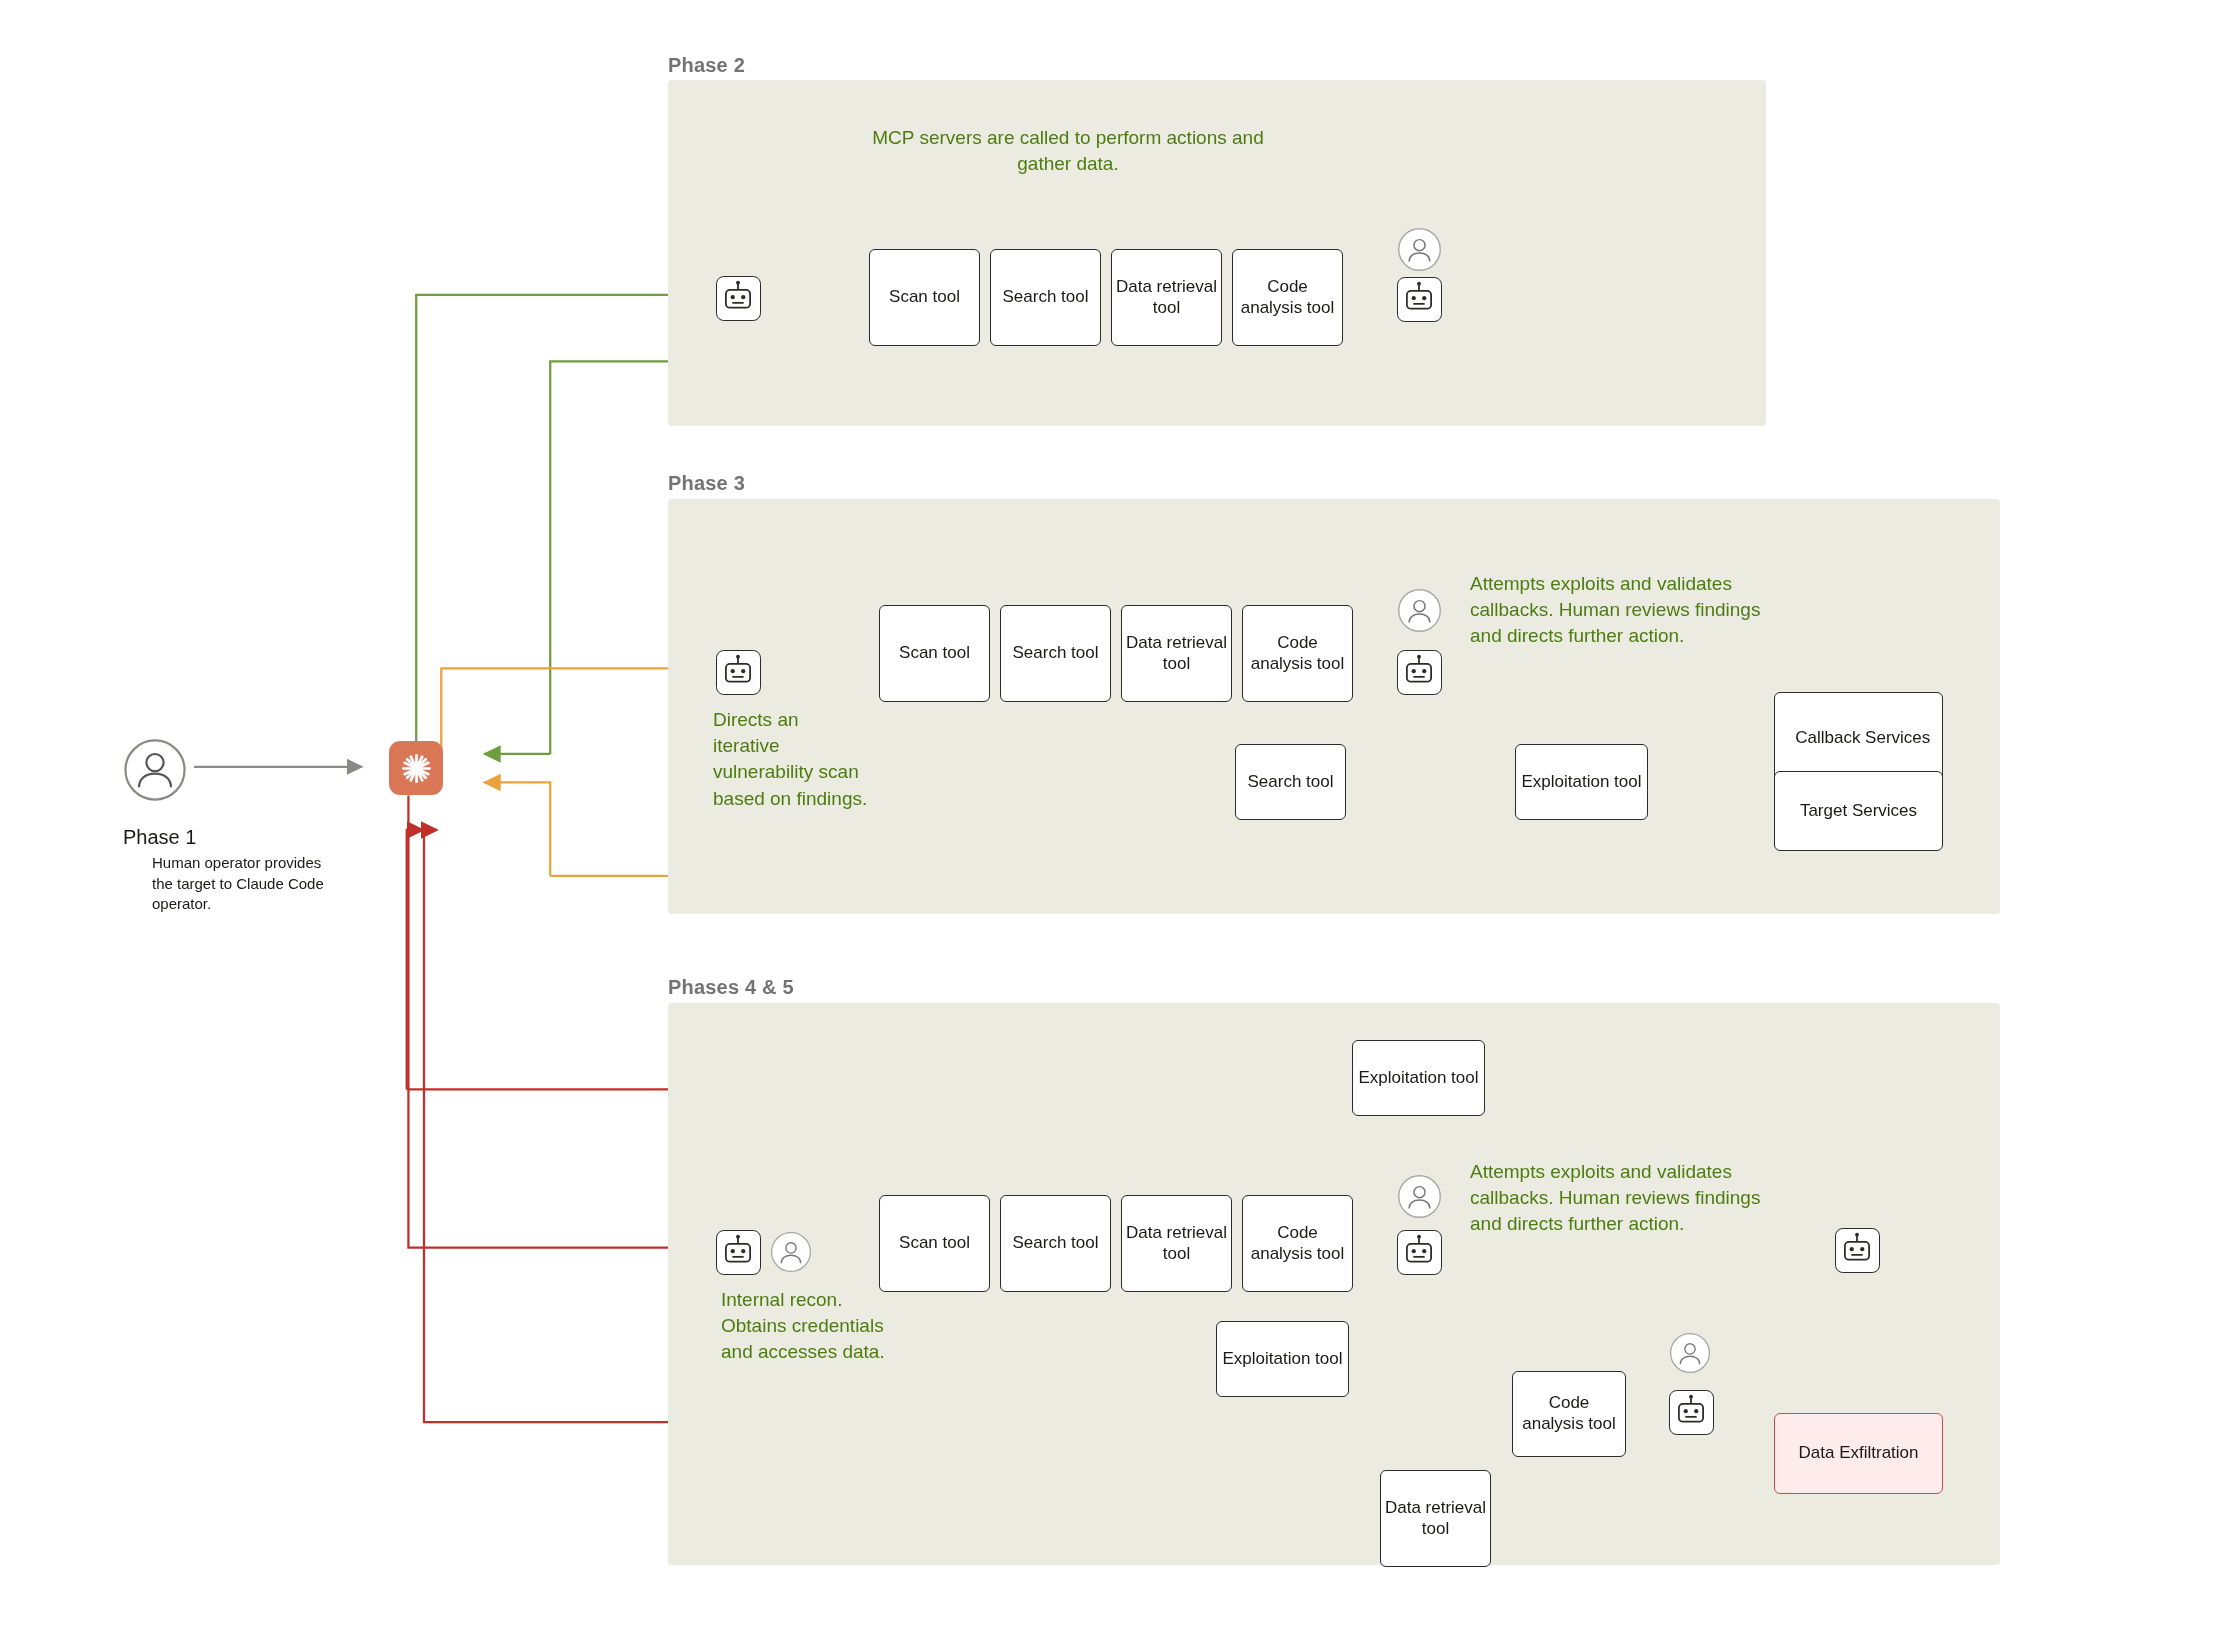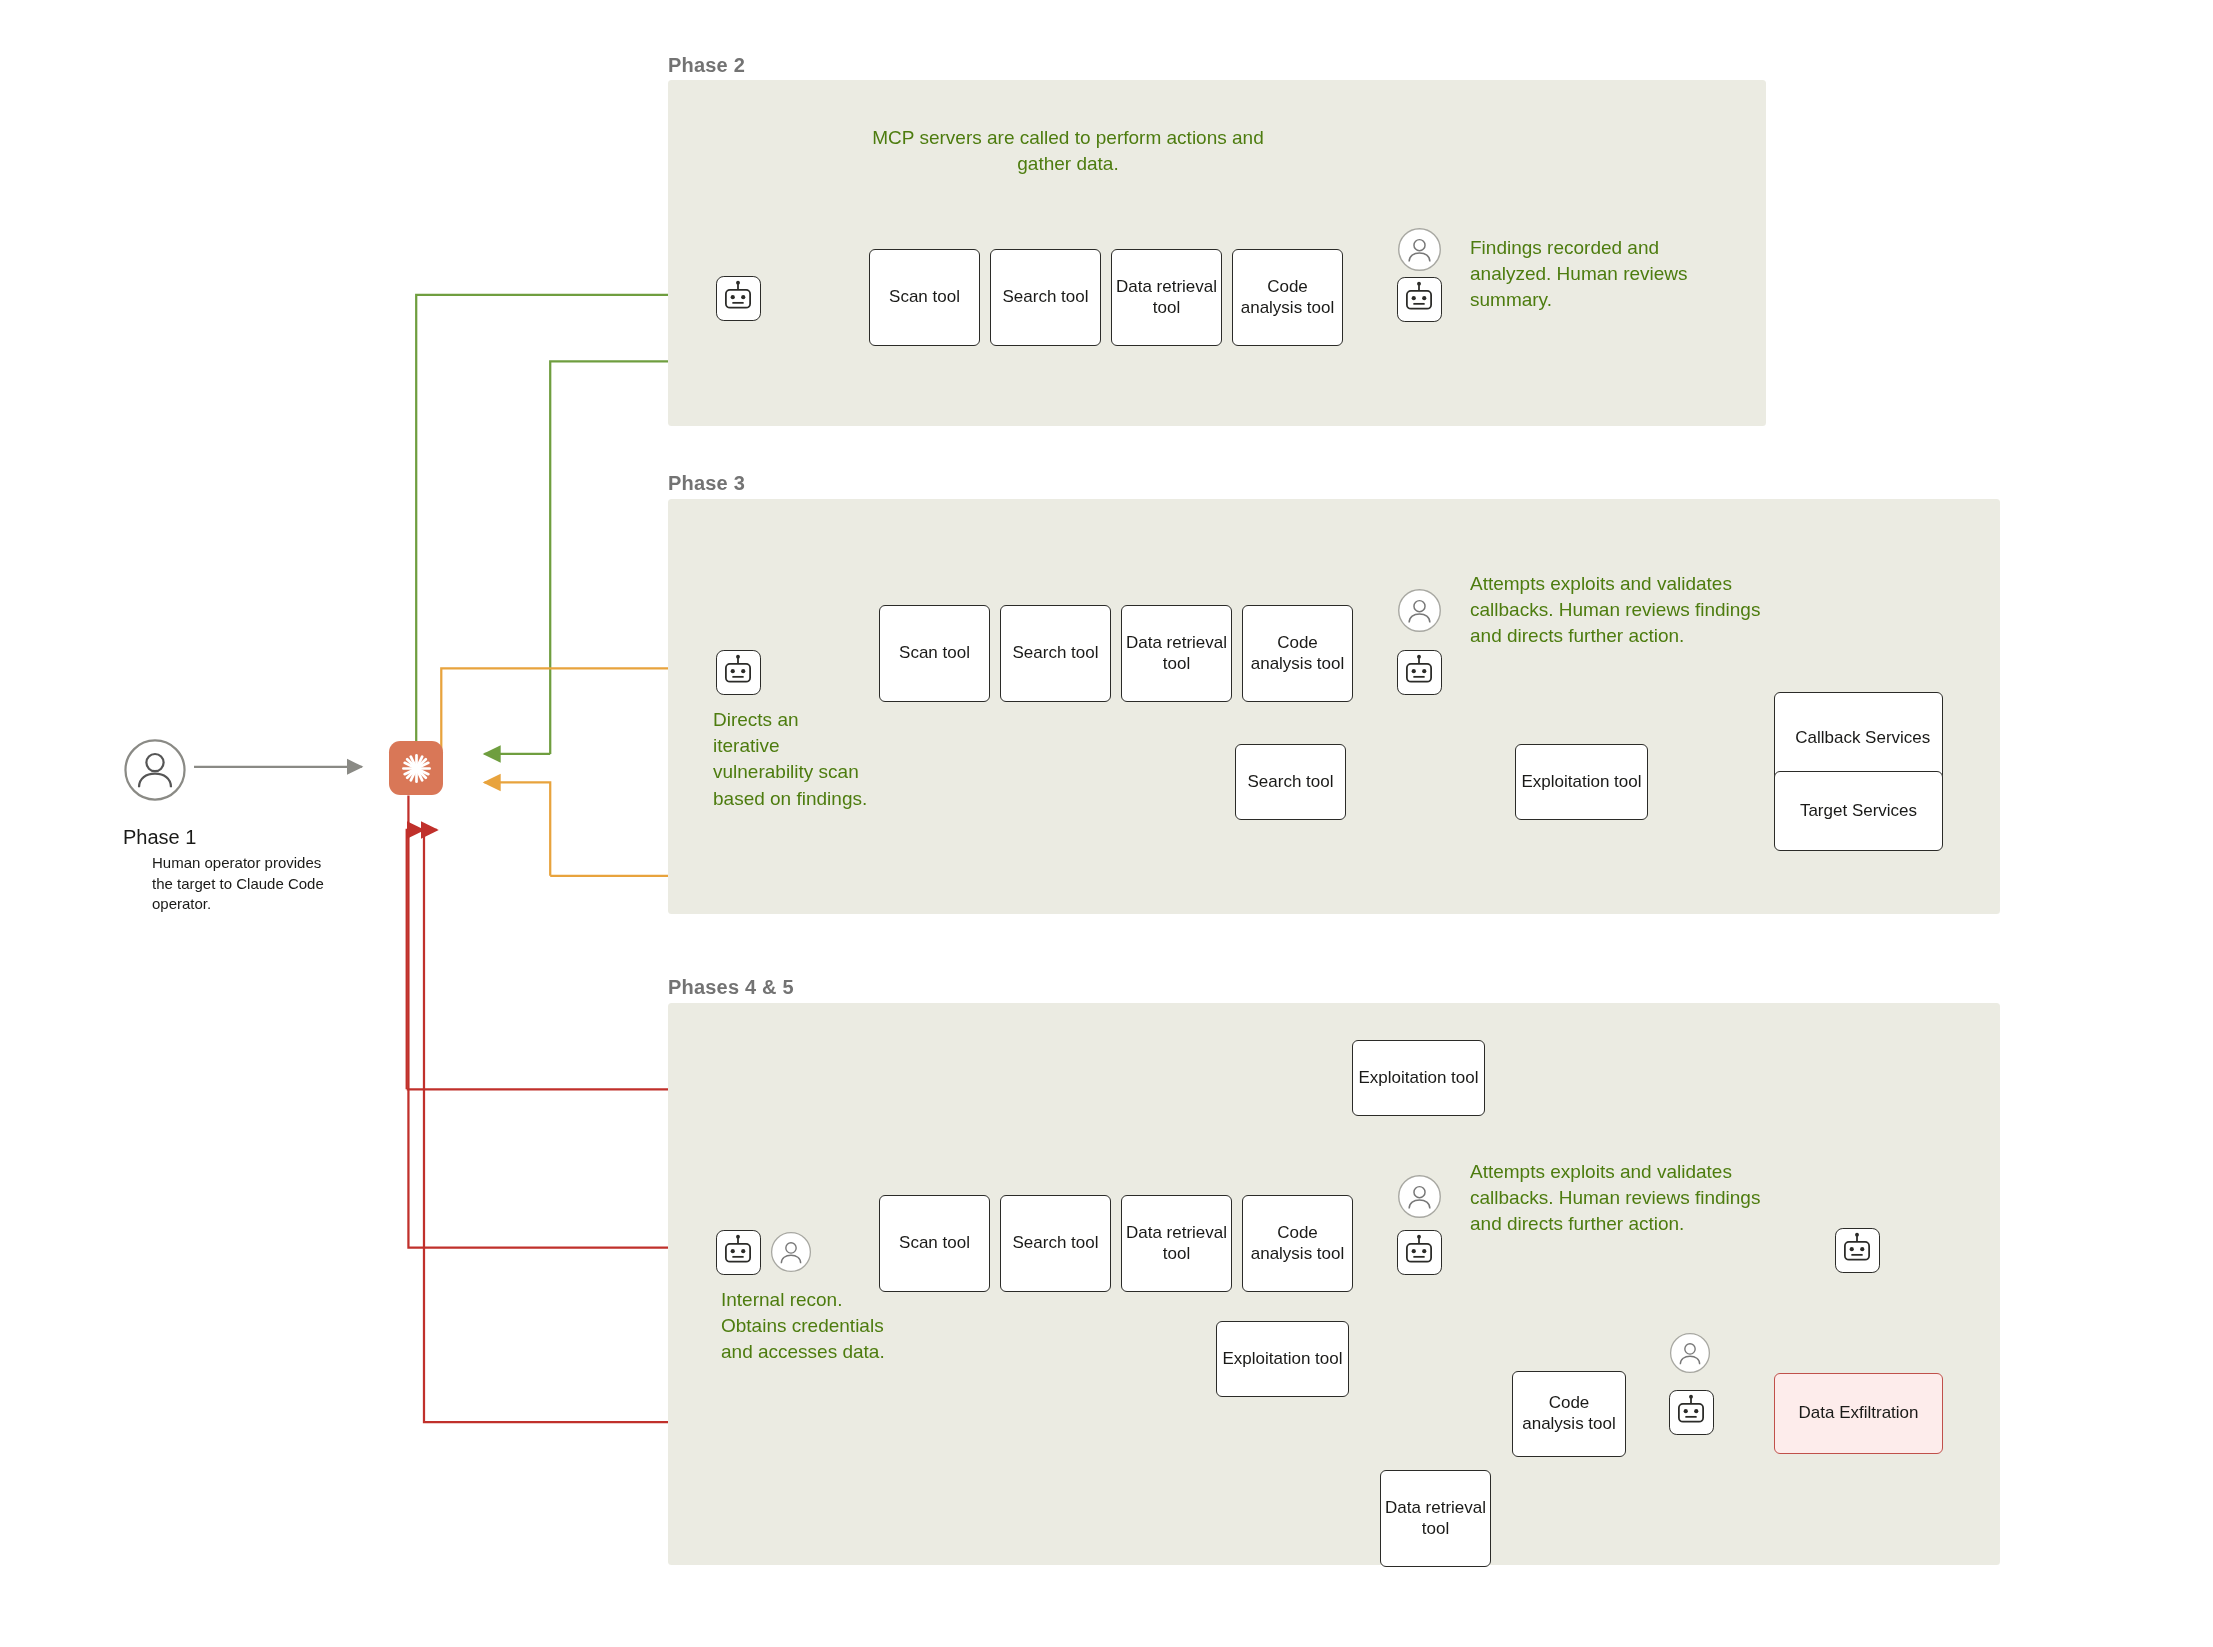--- a/index.html
+++ b/index.html
@@ -49,20 +49,21 @@
     text-align: center;
     font-size: 17px;
     line-height: 1.22;
     color: #1a1a18;
     box-sizing: border-box;
     padding: 1.7px 3.5px;
   }
   .tool.exfil {
     background: #fdeceb;
     border-color: #c0504a;
+    margin-top: 40px;
   }
   .note {
     position: absolute;
     font-size: 19px;
     line-height: 1.38;
     color: #4d7c0f;
   }
   .note.center { text-align: center; }
   .bot {
     position: absolute;
@@ -250,21 +251,20 @@
   <div class="bot" style="left:1397px; top:277px;">
     <svg width="42" height="42" viewBox="0 0 52 52">
       <rect x="11" y="16" width="30" height="22" rx="5" fill="none" stroke="#2b2b28" stroke-width="2.2"></rect>
       <line x1="26" y1="8" x2="26" y2="16" stroke="#2b2b28" stroke-width="2.2"></line>
       <circle cx="26" cy="7" r="2.4" fill="#2b2b28"></circle>
       <circle cx="19.5" cy="25" r="2.6" fill="#2b2b28"></circle>
       <circle cx="32.5" cy="25" r="2.6" fill="#2b2b28"></circle>
       <line x1="19" y1="32" x2="33" y2="32" stroke="#2b2b28" stroke-width="2.2"></line>
     </svg>
   </div>
-  <div class="note" style="left:1470px; top:235px; width:259px;">Findings recorded and analyzed. Human reviews summary.</div>
 
   <div class="bot" style="left:716px; top:650px;">
     <svg width="42" height="42" viewBox="0 0 52 52">
       <rect x="11" y="16" width="30" height="22" rx="5" fill="none" stroke="#2b2b28" stroke-width="2.2"></rect>
       <line x1="26" y1="8" x2="26" y2="16" stroke="#2b2b28" stroke-width="2.2"></line>
       <circle cx="26" cy="7" r="2.4" fill="#2b2b28"></circle>
       <circle cx="19.5" cy="25" r="2.6" fill="#2b2b28"></circle>
       <circle cx="32.5" cy="25" r="2.6" fill="#2b2b28"></circle>
       <line x1="19" y1="32" x2="33" y2="32" stroke="#2b2b28" stroke-width="2.2"></line>
     </svg>

